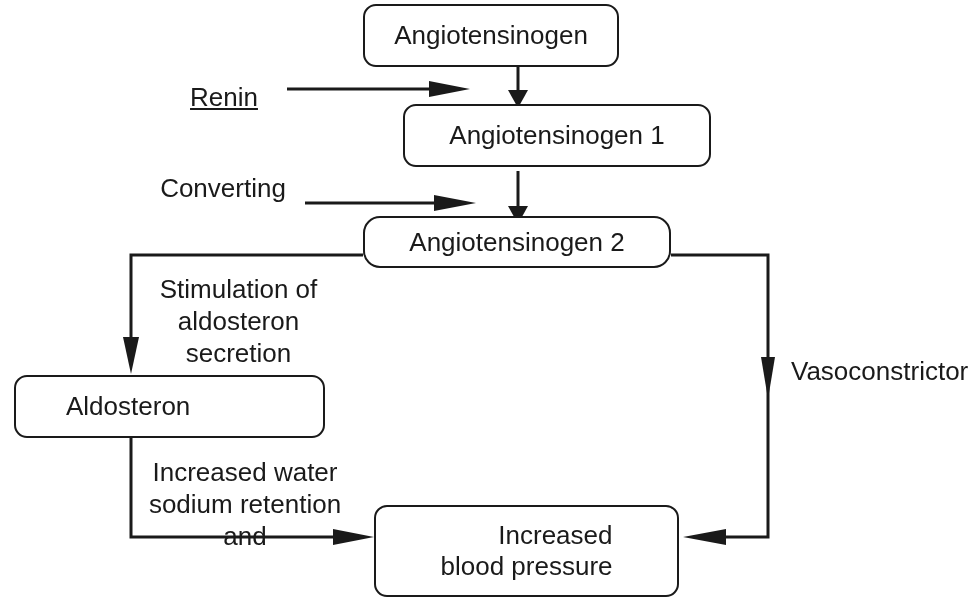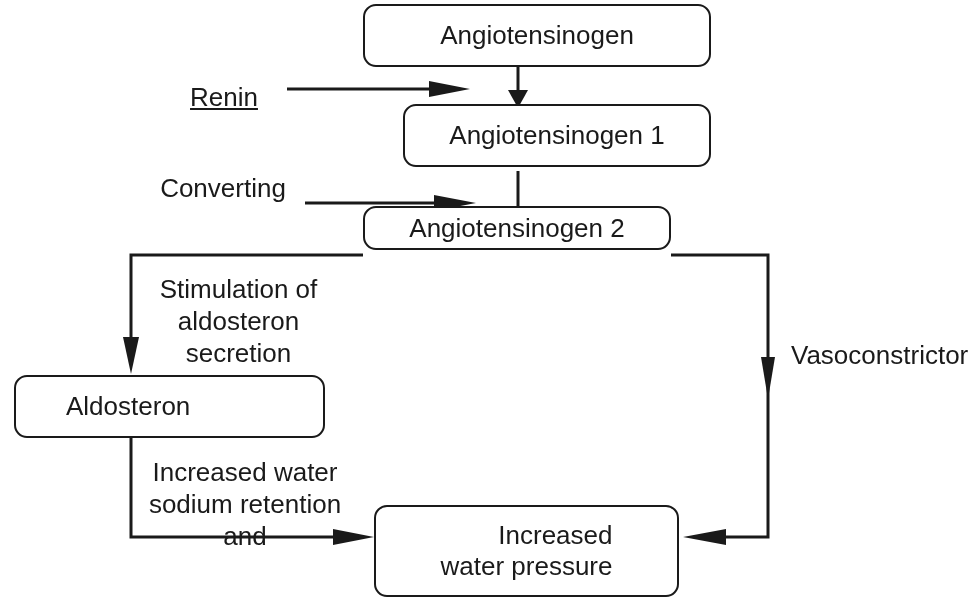--- a/index.html
+++ b/index.html
@@ -29,37 +29,37 @@
     border: 2.5px solid #1a1a1a;
     border-radius: 13px;
     background: #ffffff;
     display: flex;
     align-items: center;
     justify-content: center;
     text-align: center;
     font-size: 26px;
     line-height: 31px;
   }
-  #node-angiotensinogen        { left: 363px; top: 4px;   width: 348px; height: 63px; }
+  #node-angiotensinogen        { left: 363px; top: 4px;   width: 256px; height: 63px; }
   #node-angiotensinogen-1      { left: 363px; top: 104px; width: 308px; height: 63px; margin-left: 40px; }
-  #node-angiotensinogen-2      { left: 363px; top: 206px; width: 308px; height: 44px; }
+  #node-angiotensinogen-2      { left: 363px; top: 216px; width: 308px; height: 52px; border-radius: 17px; }
   #node-aldosteron             { left: 14px;  top: 375px; width: 311px; height: 63px;
                                  justify-content: flex-start; padding-left: 50px; text-align: left; }
   #node-increased-blood-pressure { left: 374px; top: 505px; width: 305px; height: 92px; text-align: right; }
   .lbl {
     position: absolute;
     font-size: 26px;
     text-align: center;
     white-space: nowrap;
   }
   #label-renin            { left: 173px; top: 83px;  width: 102px; line-height: 28px; text-decoration: underline; }
   #label-converting-enzyme{ left: 148px; top: 173px; width: 150px; line-height: 30px; }
   #label-stimulation      { left: 136px; top: 273px; width: 205px; line-height: 32px; }
   #label-water-retention  { left: 134px; top: 440px; width: 222px; line-height: 32px; margin-top: 16px; }
-  #label-vasoconstrictor  { left: 791px; top: 340px; line-height: 30px; text-align: center; }
+  #label-vasoconstrictor  { left: 791px; top: 356px; line-height: 30px; text-align: center; }
   .arrow-line {
     fill: none;
     stroke: #1a1a1a;
     stroke-width: 3px;
   }
   .arrow-head {
     fill: #1a1a1a;
     stroke: none;
   }
 </style>
@@ -119,21 +119,21 @@
     <span>Angiotensinogen 2</span>
   </div>
 
   <div class="node" id="node-aldosteron">
     <span>Aldosteron</span>
   </div>
 
   <div class="node" id="node-increased-blood-pressure">
     <div>
       <div>Increased</div>
-      <div>water pressure</div>
+      <div>blood pressure</div>
     </div>
   </div>
 
   <div class="lbl" id="label-renin">Renin</div>
 
   <div class="lbl" id="label-converting-enzyme">
     <div>Converting</div>
   </div>
 
   <div class="lbl" id="label-stimulation">

